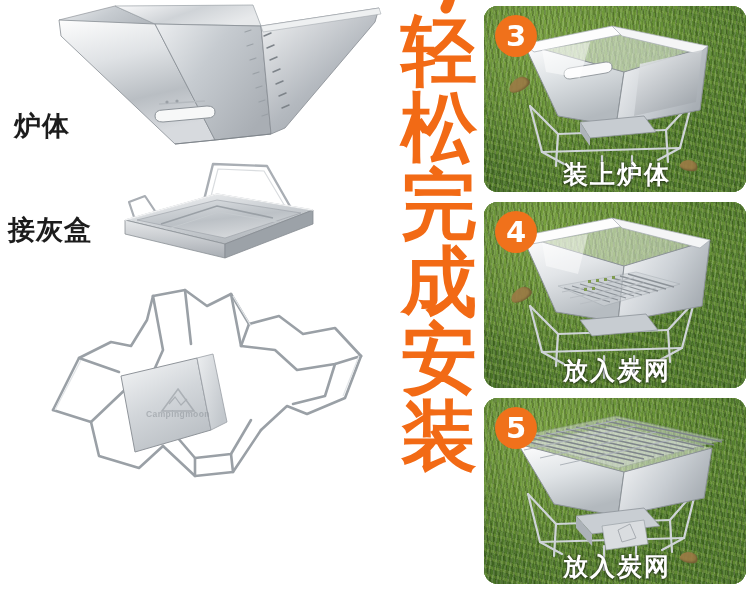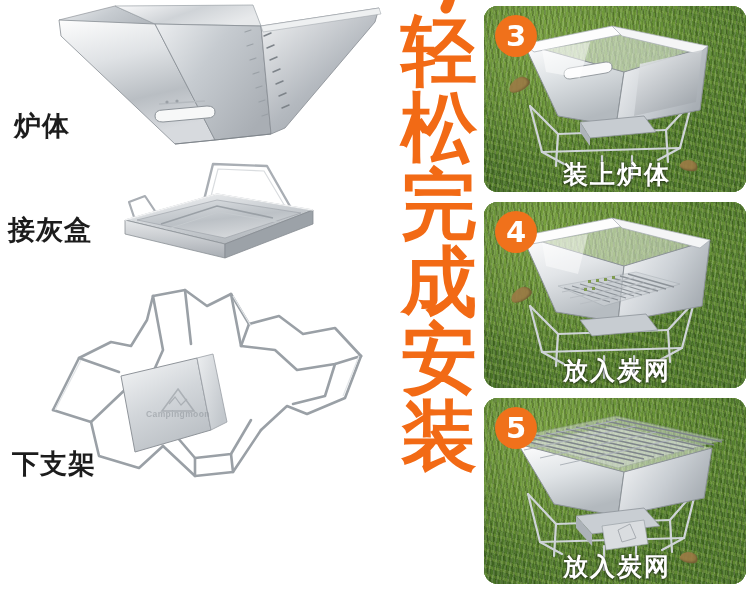--- a/index.html
+++ b/index.html
@@ -383,21 +383,20 @@
     <div class="brand-mark">
       <svg class="brand-svg" viewBox="0 0 74 34" aria-hidden="true">
         <polygon points="36,4 52,26 20,26" fill="none" stroke="#8e949a" stroke-width="1.6"></polygon>
         <polyline points="27,19 33,12 39,20 45,14" fill="none" stroke="#8e949a" stroke-width="1.2"></polyline>
         <text x="4" y="32" font-family="Liberation Sans, sans-serif" font-size="8.5" font-weight="bold" fill="#8e949a" letter-spacing="0.4">Campingmoon</text>
       </svg>
     </div>
 
     <div class="part-label label-body">炉体</div>
     <div class="part-label label-ash">接灰盒</div>
-    <div class="part-label label-stand">下支架</div>
   </div>
 
   <div class="headline">
     <span class="tail">
       <svg viewBox="0 0 46 40" width="46" height="40" aria-hidden="true">
         <path d="M6,2 C26,6 34,14 24,34" fill="none" stroke="#F26A15" stroke-width="11" stroke-linecap="round"></path>
       </svg>
     </span>
     <div class="headline-char">轻</div>
     <div class="headline-char">松</div>

